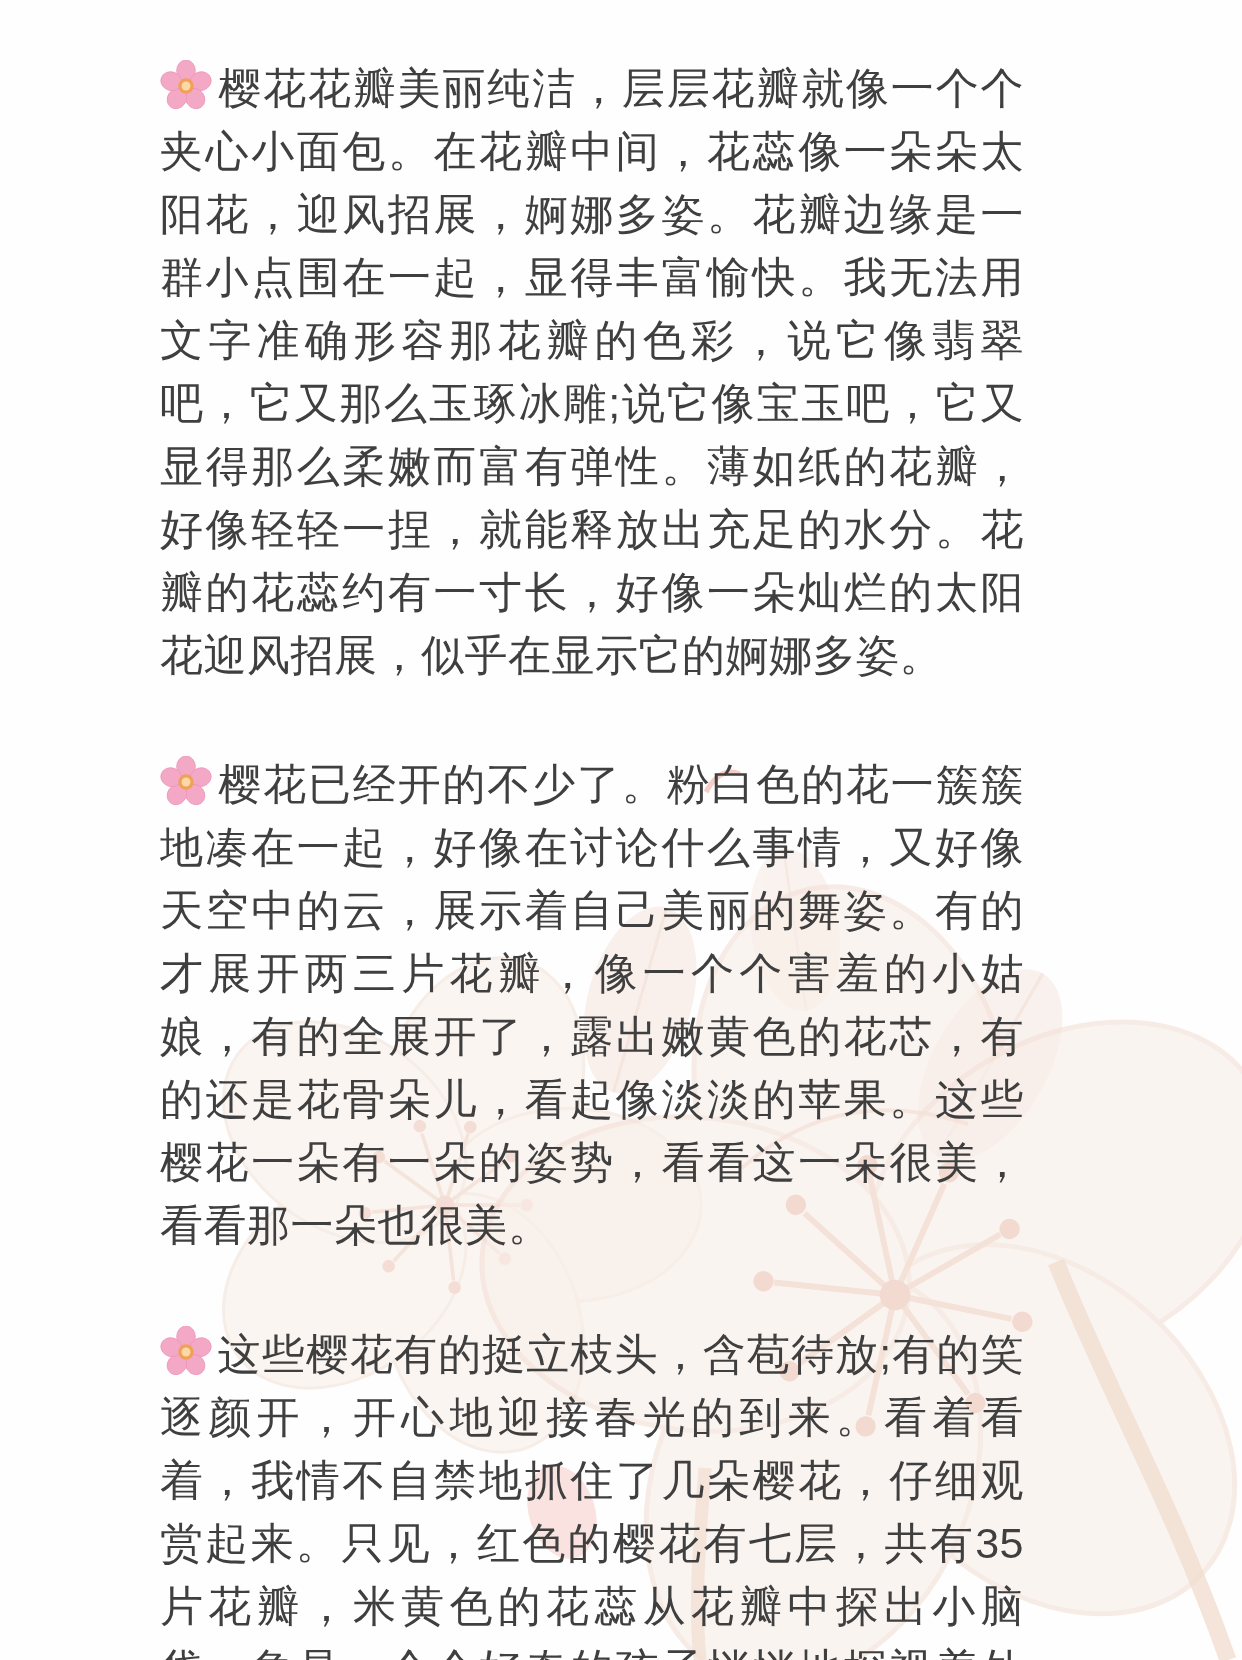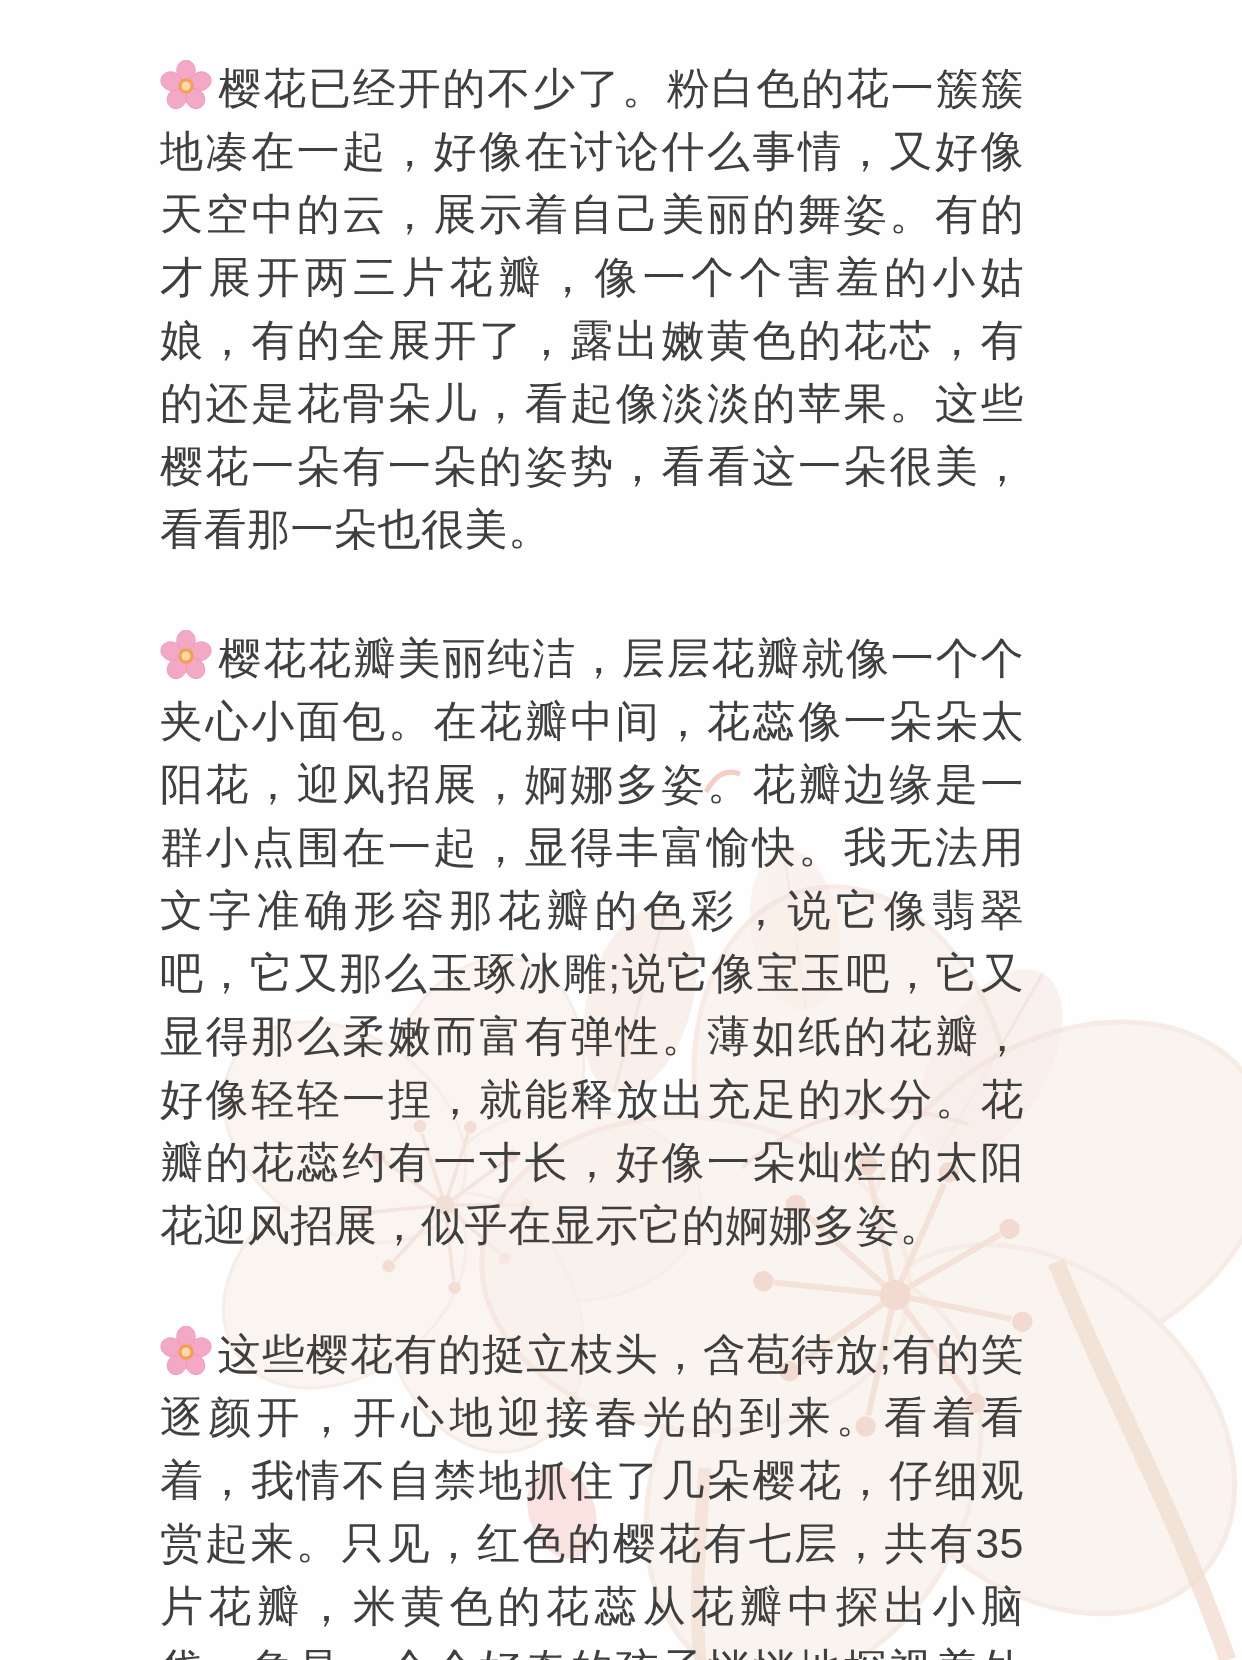--- a/index.html
+++ b/index.html
@@ -94,33 +94,33 @@
     <p class="para"><span class="emoji"><svg viewBox="0 0 64 64">
             <g fill="#f3a9c6" stroke="#ec96ba" stroke-width="1">
               <ellipse cx="32" cy="13" rx="11.5" ry="13"></ellipse>
               <ellipse cx="32" cy="13" rx="11.5" ry="13" transform="rotate(72 32 32)"></ellipse>
               <ellipse cx="32" cy="13" rx="11.5" ry="13" transform="rotate(144 32 32)"></ellipse>
               <ellipse cx="32" cy="13" rx="11.5" ry="13" transform="rotate(216 32 32)"></ellipse>
               <ellipse cx="32" cy="13" rx="11.5" ry="13" transform="rotate(288 32 32)"></ellipse>
             </g>
             <circle cx="32" cy="32" r="9.5" fill="#f0a058"></circle>
             <circle cx="32" cy="32" r="5.5" fill="#fbd9a4"></circle>
-          </svg></span><span>樱花已经开的不少了。粉白色的花一簇簇地凑在一起，好像在讨论什么事情，又好像天空中的云，展示着自己美丽的舞姿。有的才展开两三片花瓣，像一个个害羞的小姑娘，有的全展开了，露出嫩黄色的花芯，有的还是花骨朵儿，看起像淡淡的苹果。这些樱花一朵有一朵的姿势，看看这一朵很美，看看那一朵也很美。</span></p>
+          </svg></span><span>樱花花瓣美丽纯洁，层层花瓣就像一个个夹心小面包。在花瓣中间，花蕊像一朵朵太阳花，迎风招展，婀娜多姿。花瓣边缘是一群小点围在一起，显得丰富愉快。我无法用文字准确形容那花瓣的色彩，说它像翡翠吧，它又那么玉琢冰雕;说它像宝玉吧，它又显得那么柔嫩而富有弹性。薄如纸的花瓣，好像轻轻一捏，就能释放出充足的水分。花瓣的花蕊约有一寸长，好像一朵灿烂的太阳花迎风招展，似乎在显示它的婀娜多姿。</span></p>
 
     <p class="para"><span class="emoji"><svg viewBox="0 0 64 64">
             <g fill="#f3a9c6" stroke="#ec96ba" stroke-width="1">
               <ellipse cx="32" cy="13" rx="11.5" ry="13"></ellipse>
               <ellipse cx="32" cy="13" rx="11.5" ry="13" transform="rotate(72 32 32)"></ellipse>
               <ellipse cx="32" cy="13" rx="11.5" ry="13" transform="rotate(144 32 32)"></ellipse>
               <ellipse cx="32" cy="13" rx="11.5" ry="13" transform="rotate(216 32 32)"></ellipse>
               <ellipse cx="32" cy="13" rx="11.5" ry="13" transform="rotate(288 32 32)"></ellipse>
             </g>
             <circle cx="32" cy="32" r="9.5" fill="#f0a058"></circle>
             <circle cx="32" cy="32" r="5.5" fill="#fbd9a4"></circle>
-          </svg></span><span>樱花花瓣美丽纯洁，层层花瓣就像一个个夹心小面包。在花瓣中间，花蕊像一朵朵太阳花，迎风招展，婀娜多姿。花瓣边缘是一群小点围在一起，显得丰富愉快。我无法用文字准确形容那花瓣的色彩，说它像翡翠吧，它又那么玉琢冰雕;说它像宝玉吧，它又显得那么柔嫩而富有弹性。薄如纸的花瓣，好像轻轻一捏，就能释放出充足的水分。花瓣的花蕊约有一寸长，好像一朵灿烂的太阳花迎风招展，似乎在显示它的婀娜多姿。</span></p>
+          </svg></span><span>樱花已经开的不少了。粉白色的花一簇簇地凑在一起，好像在讨论什么事情，又好像天空中的云，展示着自己美丽的舞姿。有的才展开两三片花瓣，像一个个害羞的小姑娘，有的全展开了，露出嫩黄色的花芯，有的还是花骨朵儿，看起像淡淡的苹果。这些樱花一朵有一朵的姿势，看看这一朵很美，看看那一朵也很美。</span></p>
 
     <p class="para"><span class="emoji"><svg viewBox="0 0 64 64">
             <g fill="#f3a9c6" stroke="#ec96ba" stroke-width="1">
               <ellipse cx="32" cy="13" rx="11.5" ry="13"></ellipse>
               <ellipse cx="32" cy="13" rx="11.5" ry="13" transform="rotate(72 32 32)"></ellipse>
               <ellipse cx="32" cy="13" rx="11.5" ry="13" transform="rotate(144 32 32)"></ellipse>
               <ellipse cx="32" cy="13" rx="11.5" ry="13" transform="rotate(216 32 32)"></ellipse>
               <ellipse cx="32" cy="13" rx="11.5" ry="13" transform="rotate(288 32 32)"></ellipse>
             </g>
             <circle cx="32" cy="32" r="9.5" fill="#f0a058"></circle>

